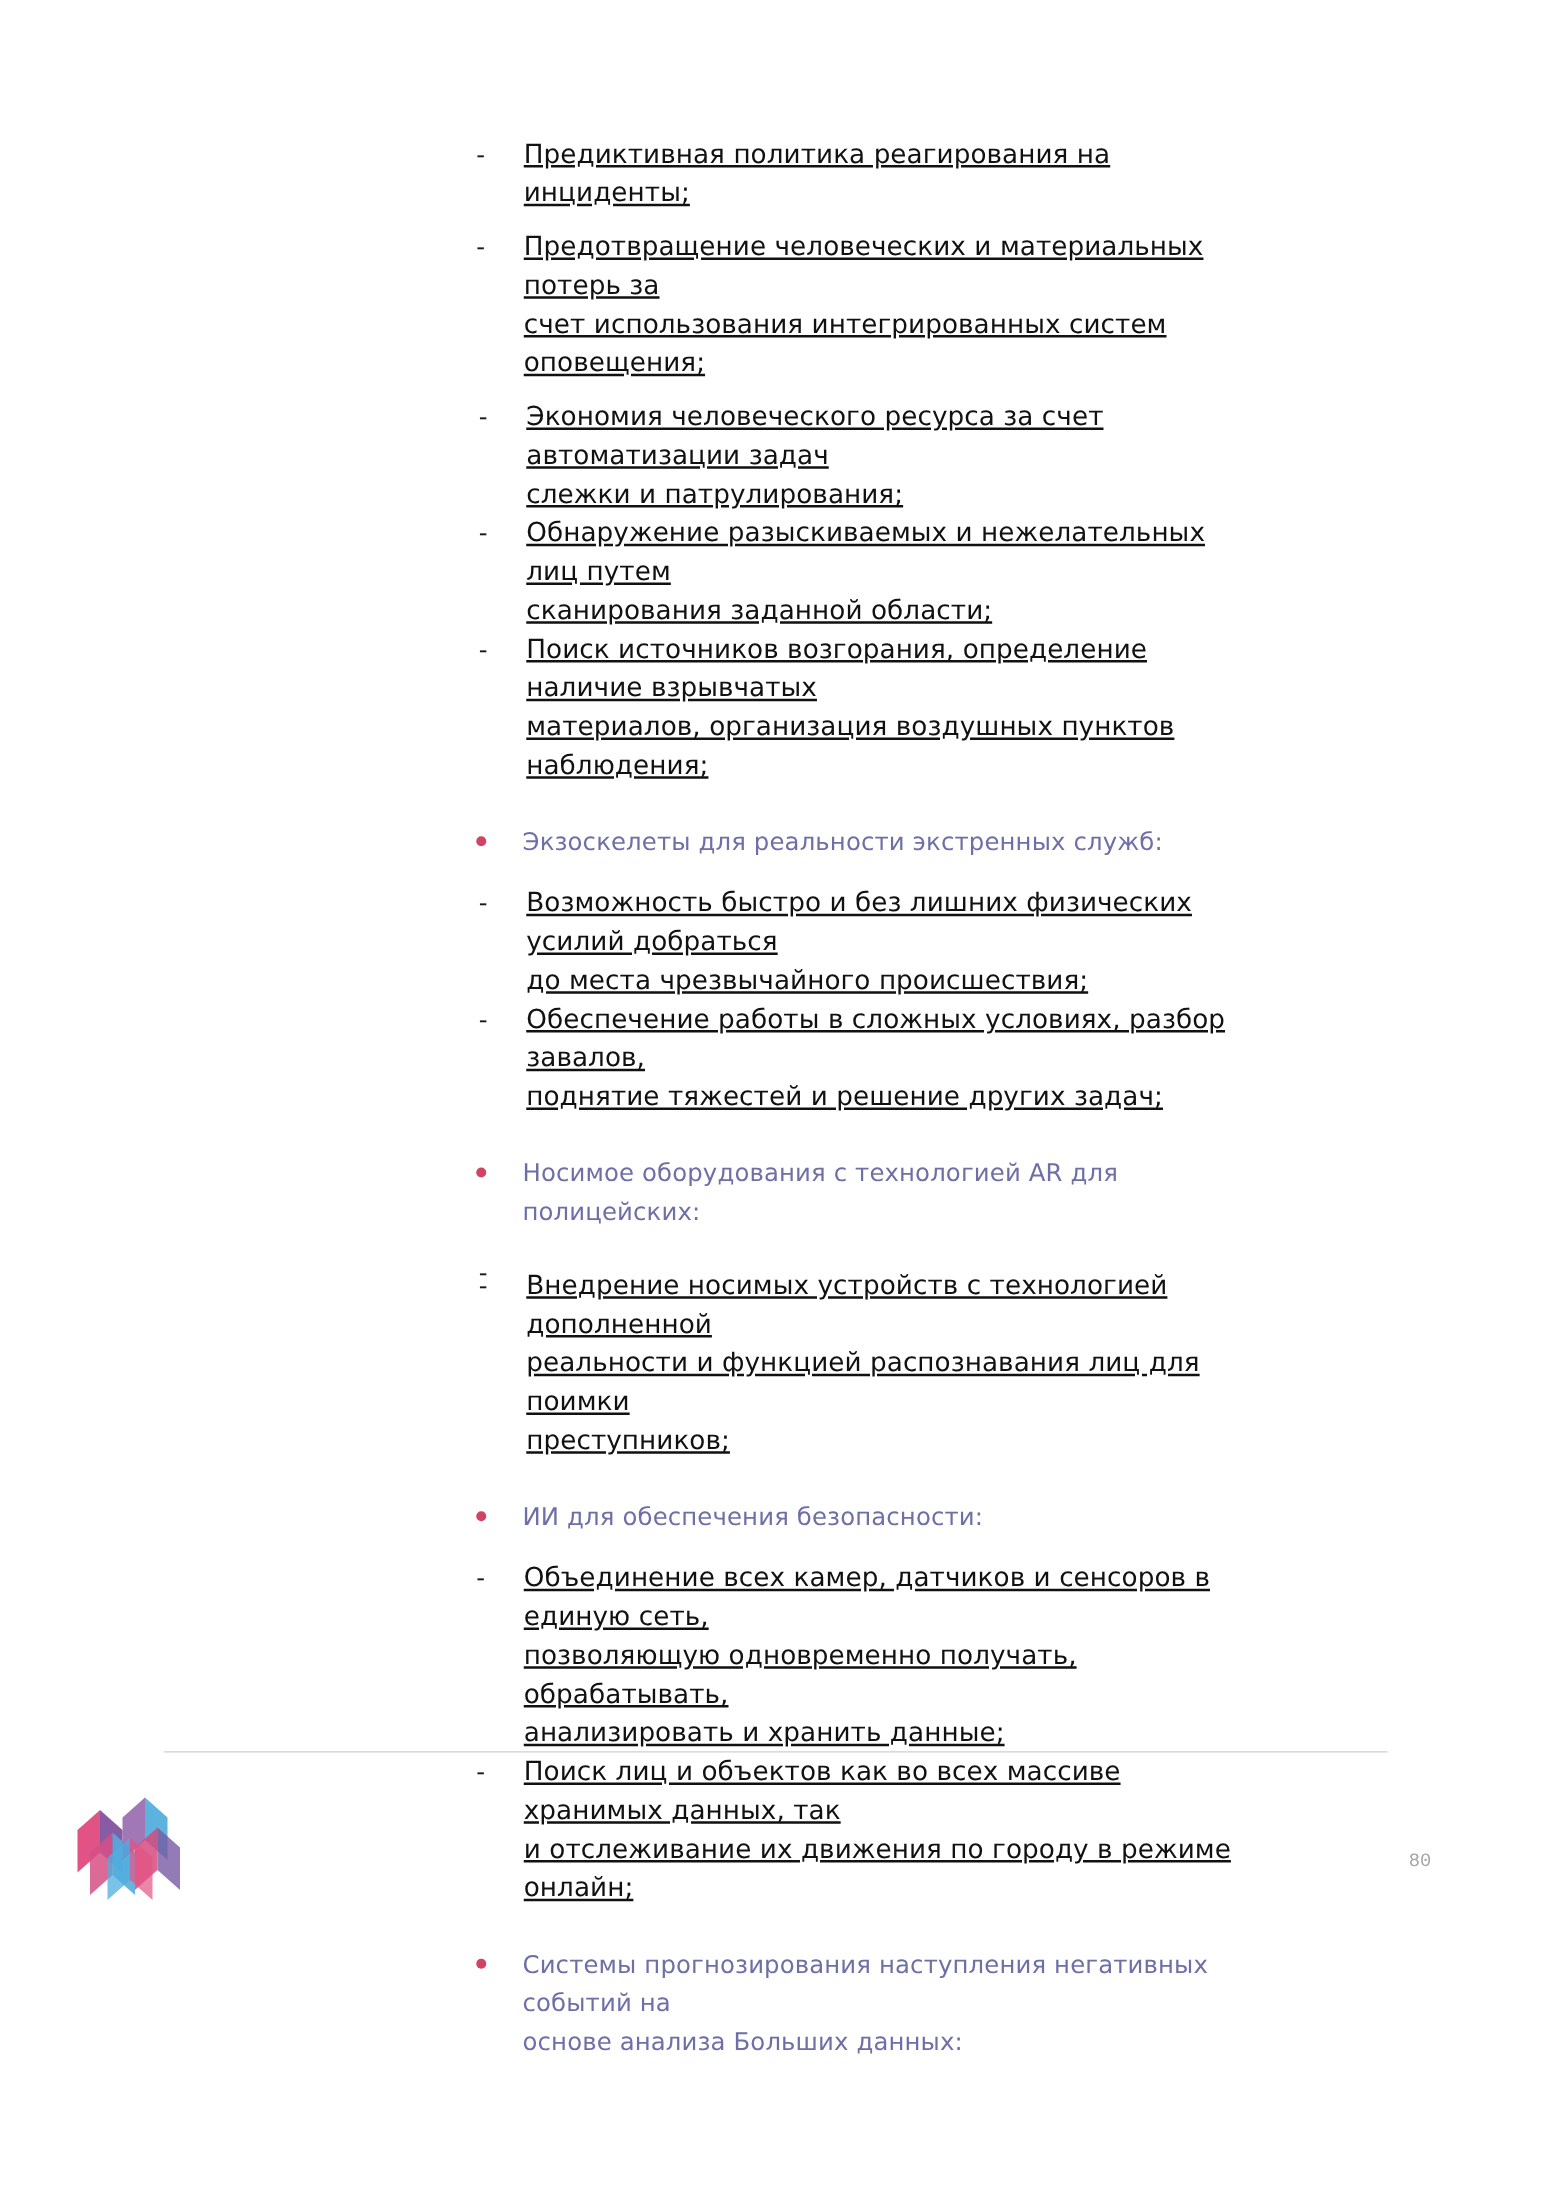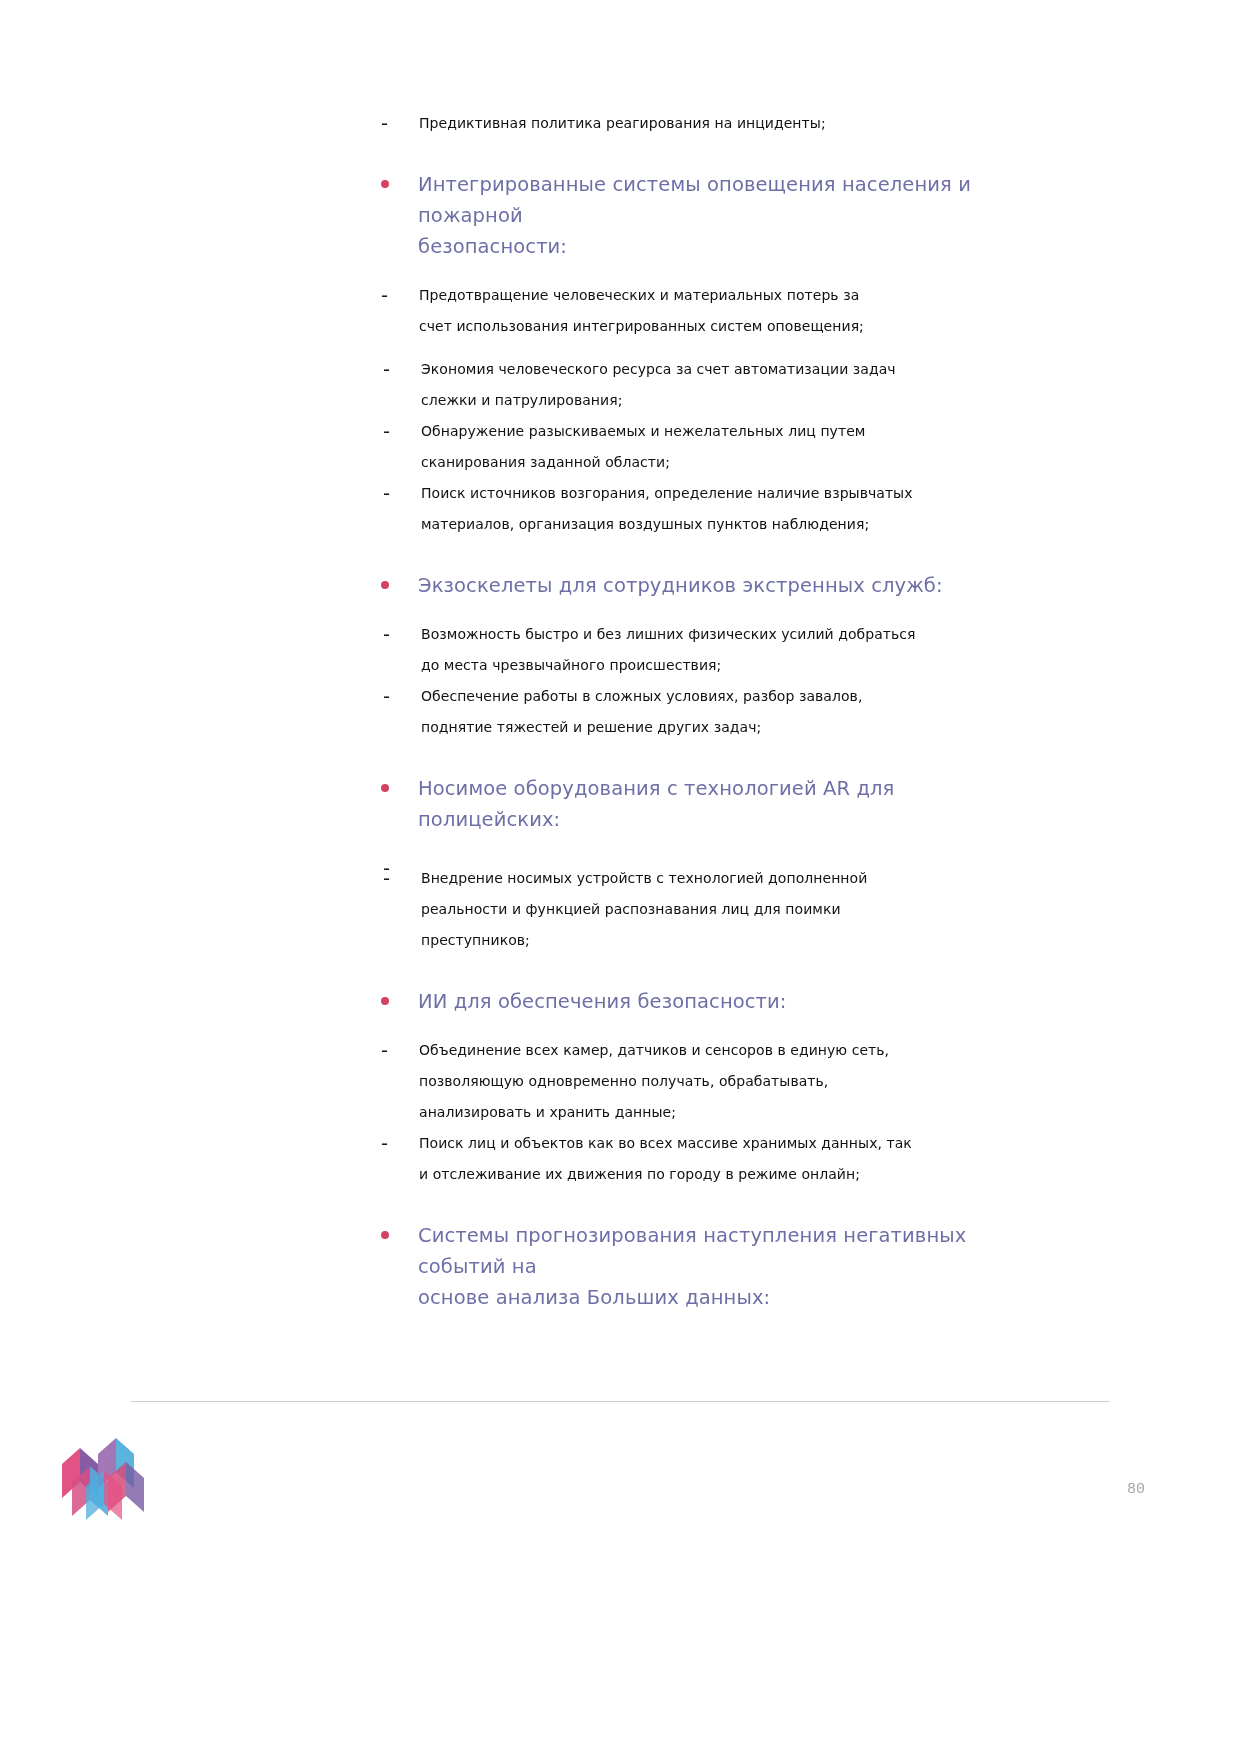--- a/index.html
+++ b/index.html
@@ -75,24 +75,25 @@
   }
   .detail-row .dash {
     position: absolute;
     top: 0;
     color: #1a1a1a;
     font-size: 19.5px;
     line-height: 31px;
   }
   .detail-text {
     color: #111111;
-    font-size: 14px;
+    font-size: 21px;
     line-height: 31px;
     letter-spacing: 0.05px;
     white-space: pre-line;
+    text-decoration: underline;
   }
 
   
   .indent-a { padding-left: 421px; }
   .indent-a .dash { left: 383px; }
 
   
   .indent-b { padding-left: 419px; }
   .indent-b .dash { left: 381px; }
 
@@ -135,25 +136,20 @@
     <div class="block">
       <ul class="detail-list">
         <li class="detail-row indent-b">
           <span class="dash">-</span>
           <span class="detail-text">Предиктивная политика реагирования на инциденты;</span>
         </li>
       </ul>
     </div>
 
     <div class="block">
-      <div class="heading-row">
-        <span class="dot"></span>
-        <span class="heading-text">Интегрированные системы оповещения населения и пожарной
-безопасности:</span>
-      </div>
       <div class="gap-sm"></div>
       <ul class="detail-list">
         <li class="detail-row indent-b">
           <span class="dash">-</span>
           <span class="detail-text">Предотвращение человеческих и материальных потерь за
 счет использования интегрированных систем оповещения;</span>
         </li>
       </ul>
     </div>
 
@@ -174,21 +170,21 @@
           <span class="dash">-</span>
           <span class="detail-text">Поиск источников возгорания, определение наличие взрывчатых
 материалов, организация воздушных пунктов наблюдения;</span>
         </li>
       </ul>
     </div>
 
     <div class="block">
       <div class="heading-row">
         <span class="dot"></span>
-        <span class="heading-text">Экзоскелеты для сотрудников экстренных служб:</span>
+        <span class="heading-text">Экзоскелеты для реальности экстренных служб:</span>
       </div>
       <div class="gap-sm"></div>
       <ul class="detail-list">
         <li class="detail-row indent-a">
           <span class="dash">-</span>
           <span class="detail-text">Возможность быстро и без лишних физических усилий добраться
 до места чрезвычайного происшествия;</span>
         </li>
         <li class="detail-row indent-a">
           <span class="dash">-</span>

